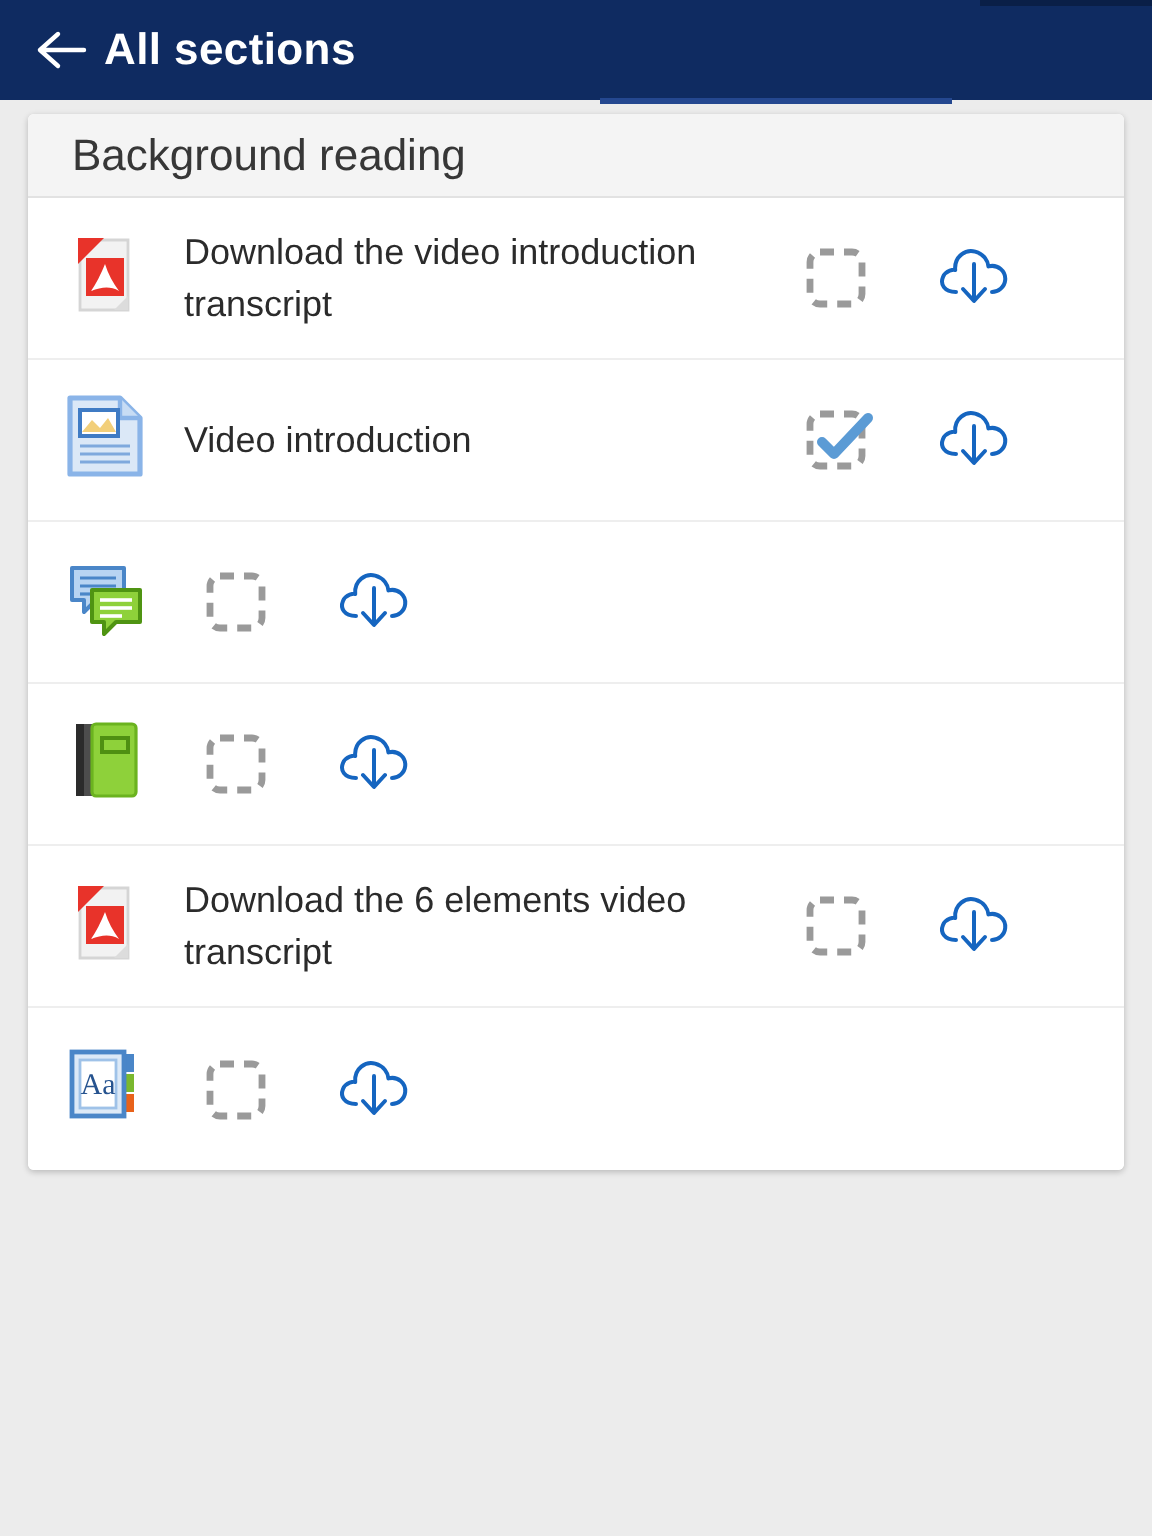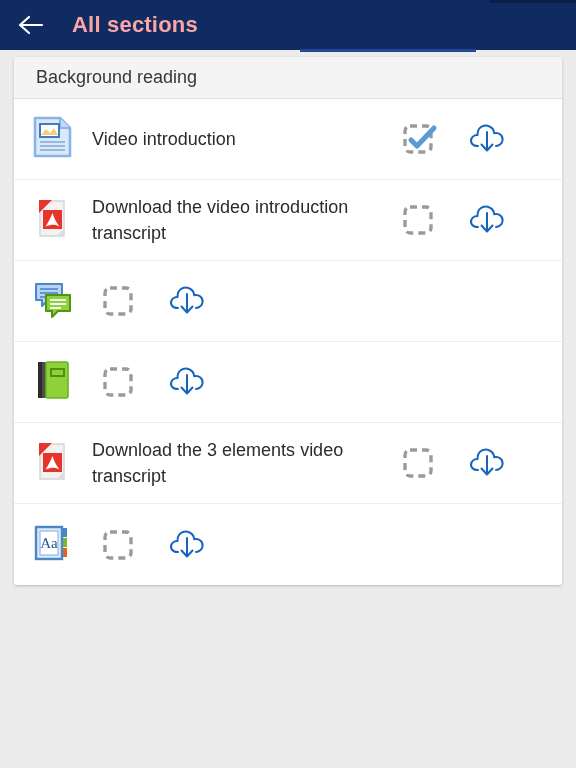--- a/index.html
+++ b/index.html
@@ -45,24 +45,24 @@
     width: 34px;
     height: 34px;
     display: flex;
     align-items: center;
     justify-content: center;
     flex: none;
     cursor: pointer;
   }
   .back-btn svg { display: block; }
   .appbar-title {
-    color: #fca5a5;
+    color: #ffffff;
     font-size: 22px;
     font-weight: bold;
-    margin-left: 24px;
+    margin-left: 4px;
     letter-spacing: 0.2px;
     white-space: nowrap;
   }
 
   
   .card {
     position: absolute;
     left: 14px;
     top: 57px;
     width: 548px;
@@ -74,21 +74,21 @@
   .section-header {
     background: #f4f4f4;
     height: 42px;
     display: flex;
     align-items: center;
     padding-left: 22px;
     box-sizing: border-box;
     border-bottom: 1px solid #e2e2e2;
   }
   .section-header-title {
-    font-size: 18px;
+    font-size: 22px;
     color: #373737;
   }
 
   
   .row {
     display: flex;
     align-items: center;
     min-height: 81px;
     padding: 6px 0;
     box-sizing: border-box;
@@ -149,20 +149,50 @@
 
   <div class="appbar-title">All sections</div>
 
   <div class="appbar-underline"></div>
 </div>
 
 <div class="card">
 
   <div class="section-header">
     <div class="section-header-title">Background reading</div>
+  </div>
+
+  <div class="row">
+    <div class="row-icon">
+      <span>
+        <svg width="42" height="44" viewBox="0 0 42 44">
+          <path d="M8 5 H32 V40 H8 Z" fill="#f2f2f2" stroke="#d5d5d5" stroke-width="1.4"></path>
+          <path d="M32 33 L25 40 L32 40 Z" fill="#dcdcdc"></path>
+          <path d="M7 4 L20 4 L7 17 Z" fill="#e8332a"></path>
+          <rect x="11" y="14" width="19" height="19" fill="#e8332a"></rect>
+          <path d="M20.5 17 C18.5 22 16 27 13.5 30.5 C19 28.5 23 28 27.5 30.5 C24.5 26.5 22 22 20.5 17 Z" fill="#ffffff"></path>
+        </svg>
+      </span>
+    </div>
+    <div class="row-label">Download the video introduction transcript</div>
+    <div class="row-actions">
+      <div class="completion-box">
+        <svg width="40" height="40" viewBox="0 0 40 40">
+          <rect x="5" y="7" width="26" height="26" rx="5" ry="5" fill="none" stroke="#9a9a9a" stroke-width="3.4" stroke-dasharray="7 5"></rect>
+        </svg>
+      </div>
+      <div class="cloud-btn">
+        <svg width="40" height="36" viewBox="0 0 40 36">
+          <path d="M11 25 C5 25 3 21 4.5 17.5 C6 14 10 13.8 10.6 14
+                   C10 7 16 3.5 20.6 4.8 C25 6 27 9.5 27.2 12.2
+                   C32 11 36 14.5 35.6 19 C35.3 22.6 32 25 29 25" fill="none" stroke="#1565c0" stroke-width="2" stroke-linecap="round" stroke-linejoin="round"></path>
+          <path d="M20 11 L20 29 M14.5 23.5 L20 29.5 L25.5 23.5" fill="none" stroke="#1565c0" stroke-width="2" stroke-linecap="round" stroke-linejoin="round"></path>
+        </svg>
+      </div>
+    </div>
   </div>
 
   <div class="row">
     <div class="row-icon">
       <span>
         <svg width="42" height="44" viewBox="0 0 42 44">
           <path d="M3 3 H28 L38 13 V41 H3 Z" fill="#dbe8f7" stroke="#8ab4e8" stroke-width="2.6" stroke-linejoin="round"></path>
           <path d="M28 3 L28 13 L38 13" fill="#c7dcf4" stroke="#8ab4e8" stroke-width="2.2" stroke-linejoin="round"></path>
           <rect x="8" y="9" width="19" height="13" fill="#ffffff" stroke="#3f7bc4" stroke-width="2"></rect>
           <path d="M9 20 L14 14 L18 18 L22 13 L26 20 Z" fill="#f2cf7a"></path>
@@ -173,50 +203,20 @@
           </g>
         </svg>
       </span>
     </div>
     <div class="row-label">Video introduction</div>
     <div class="row-actions">
       <div class="completion-box">
         <svg width="40" height="40" viewBox="0 0 40 40">
           <rect x="5" y="7" width="26" height="26" rx="5" ry="5" fill="none" stroke="#9a9a9a" stroke-width="3.4" stroke-dasharray="7 5"></rect>
           <path d="M11 21 L17 27 L34 9" fill="none" stroke="#5b9bd5" stroke-width="5" stroke-linecap="round" stroke-linejoin="round"></path>
-        </svg>
-      </div>
-      <div class="cloud-btn">
-        <svg width="40" height="36" viewBox="0 0 40 36">
-          <path d="M11 25 C5 25 3 21 4.5 17.5 C6 14 10 13.8 10.6 14
-                   C10 7 16 3.5 20.6 4.8 C25 6 27 9.5 27.2 12.2
-                   C32 11 36 14.5 35.6 19 C35.3 22.6 32 25 29 25" fill="none" stroke="#1565c0" stroke-width="2" stroke-linecap="round" stroke-linejoin="round"></path>
-          <path d="M20 11 L20 29 M14.5 23.5 L20 29.5 L25.5 23.5" fill="none" stroke="#1565c0" stroke-width="2" stroke-linecap="round" stroke-linejoin="round"></path>
-        </svg>
-      </div>
-    </div>
-  </div>
-
-  <div class="row">
-    <div class="row-icon">
-      <span>
-        <svg width="42" height="44" viewBox="0 0 42 44">
-          <path d="M8 5 H32 V40 H8 Z" fill="#f2f2f2" stroke="#d5d5d5" stroke-width="1.4"></path>
-          <path d="M32 33 L25 40 L32 40 Z" fill="#dcdcdc"></path>
-          <path d="M7 4 L20 4 L7 17 Z" fill="#e8332a"></path>
-          <rect x="11" y="14" width="19" height="19" fill="#e8332a"></rect>
-          <path d="M20.5 17 C18.5 22 16 27 13.5 30.5 C19 28.5 23 28 27.5 30.5 C24.5 26.5 22 22 20.5 17 Z" fill="#ffffff"></path>
-        </svg>
-      </span>
-    </div>
-    <div class="row-label">Download the video introduction transcript</div>
-    <div class="row-actions">
-      <div class="completion-box">
-        <svg width="40" height="40" viewBox="0 0 40 40">
-          <rect x="5" y="7" width="26" height="26" rx="5" ry="5" fill="none" stroke="#9a9a9a" stroke-width="3.4" stroke-dasharray="7 5"></rect>
         </svg>
       </div>
       <div class="cloud-btn">
         <svg width="40" height="36" viewBox="0 0 40 36">
           <path d="M11 25 C5 25 3 21 4.5 17.5 C6 14 10 13.8 10.6 14
                    C10 7 16 3.5 20.6 4.8 C25 6 27 9.5 27.2 12.2
                    C32 11 36 14.5 35.6 19 C35.3 22.6 32 25 29 25" fill="none" stroke="#1565c0" stroke-width="2" stroke-linecap="round" stroke-linejoin="round"></path>
           <path d="M20 11 L20 29 M14.5 23.5 L20 29.5 L25.5 23.5" fill="none" stroke="#1565c0" stroke-width="2" stroke-linecap="round" stroke-linejoin="round"></path>
         </svg>
       </div>
@@ -292,21 +292,21 @@
       <span>
         <svg width="42" height="44" viewBox="0 0 42 44">
           <path d="M8 5 H32 V40 H8 Z" fill="#f2f2f2" stroke="#d5d5d5" stroke-width="1.4"></path>
           <path d="M32 33 L25 40 L32 40 Z" fill="#dcdcdc"></path>
           <path d="M7 4 L20 4 L7 17 Z" fill="#e8332a"></path>
           <rect x="11" y="14" width="19" height="19" fill="#e8332a"></rect>
           <path d="M20.5 17 C18.5 22 16 27 13.5 30.5 C19 28.5 23 28 27.5 30.5 C24.5 26.5 22 22 20.5 17 Z" fill="#ffffff"></path>
         </svg>
       </span>
     </div>
-    <div class="row-label">Download the 3 elements video transcript</div>
+    <div class="row-label">Download the 6 elements video transcript</div>
     <div class="row-actions">
       <div class="completion-box">
         <svg width="40" height="40" viewBox="0 0 40 40">
           <rect x="5" y="7" width="26" height="26" rx="5" ry="5" fill="none" stroke="#9a9a9a" stroke-width="3.4" stroke-dasharray="7 5"></rect>
         </svg>
       </div>
       <div class="cloud-btn">
         <svg width="40" height="36" viewBox="0 0 40 36">
           <path d="M11 25 C5 25 3 21 4.5 17.5 C6 14 10 13.8 10.6 14
                    C10 7 16 3.5 20.6 4.8 C25 6 27 9.5 27.2 12.2

